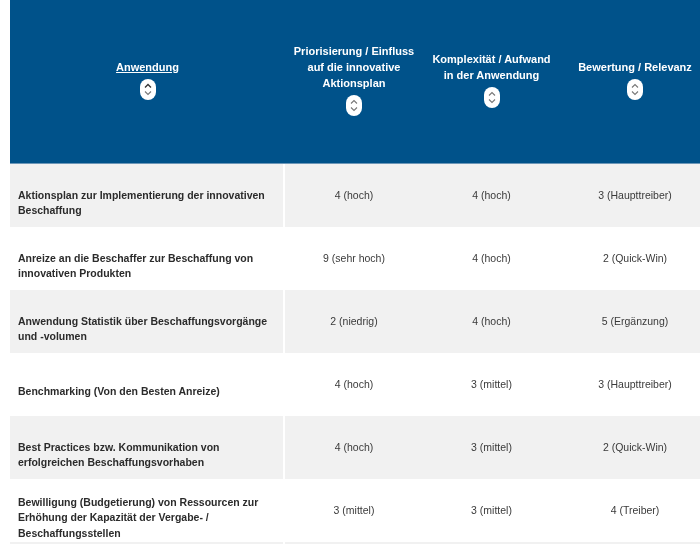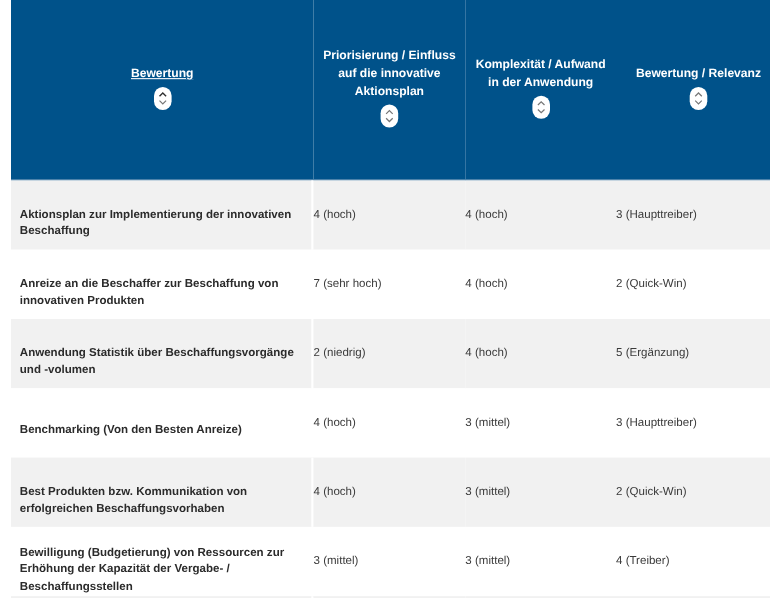--- a/index.html
+++ b/index.html
@@ -56,40 +56,40 @@
     line-height: 15.5px;
     vertical-align: middle;
   }
   tbody td.name {
     font-weight: bold;
     padding: 15px 14px 0 8px;
     color: #2b2b2b;
     border-right: 2px solid #ffffff;
   }
   tbody td.val {
-    text-align: left;
+    text-align: center;
     color: #3a3a3a;
   }
   tr.last { height: 6px; }
 </style>
 </head>
 <body>
 
 <div class="wrap">
   <table>
     <colgroup>
       <col class="c1">
         <col class="c2">
         <col class="c3">
         <col class="c4">
     </colgroup>
     <thead>
       <tr>
         <th>
-          <span class="lbl link">Bewertung</span>
+          <span class="lbl link">Anwendung</span>
           <span class="sort">
             <svg width="10" height="15" viewBox="0 0 10 15">
                 <path d="M2 5.5 L5 2.5 L8 5.5" fill="none" stroke="#333" stroke-width="1.3"></path>
                 <path d="M2 9.5 L5 12.5 L8 9.5" fill="none" stroke="#777" stroke-width="1.1"></path>
               </svg>
           </span>
         </th>
         <th>
           <span class="lbl">Priorisierung / Einfluss auf die innovative Aktionsplan</span>
           <span class="sort">
@@ -121,38 +121,38 @@
     </thead>
     <tbody>
       <tr class="g">
         <td class="name">Aktionsplan zur Implementierung der innovativen Beschaffung</td>
         <td class="val">4 (hoch)</td>
         <td class="val">4 (hoch)</td>
         <td class="val">3 (Haupttreiber)</td>
       </tr>
       <tr class="w">
         <td class="name">Anreize an die Beschaffer zur Beschaffung von innovativen Produkten</td>
-        <td class="val">7 (sehr hoch)</td>
+        <td class="val">9 (sehr hoch)</td>
         <td class="val">4 (hoch)</td>
         <td class="val">2 (Quick-Win)</td>
       </tr>
       <tr class="g">
         <td class="name">Anwendung Statistik über Beschaffungsvorgänge und -volumen</td>
         <td class="val">2 (niedrig)</td>
         <td class="val">4 (hoch)</td>
         <td class="val">5 (Ergänzung)</td>
       </tr>
       <tr class="w">
         <td class="name">Benchmarking (Von den Besten Anreize)</td>
         <td class="val">4 (hoch)</td>
         <td class="val">3 (mittel)</td>
         <td class="val">3 (Haupttreiber)</td>
       </tr>
       <tr class="g">
-        <td class="name">Best Produkten bzw. Kommunikation von erfolgreichen Beschaffungsvorhaben</td>
+        <td class="name">Best Practices bzw. Kommunikation von erfolgreichen Beschaffungsvorhaben</td>
         <td class="val">4 (hoch)</td>
         <td class="val">3 (mittel)</td>
         <td class="val">2 (Quick-Win)</td>
       </tr>
       <tr class="w">
         <td class="name">Bewilligung (Budgetierung) von Ressourcen zur Erhöhung der Kapazität der Vergabe- / Beschaffungsstellen</td>
         <td class="val">3 (mittel)</td>
         <td class="val">3 (mittel)</td>
         <td class="val">4 (Treiber)</td>
       </tr>

